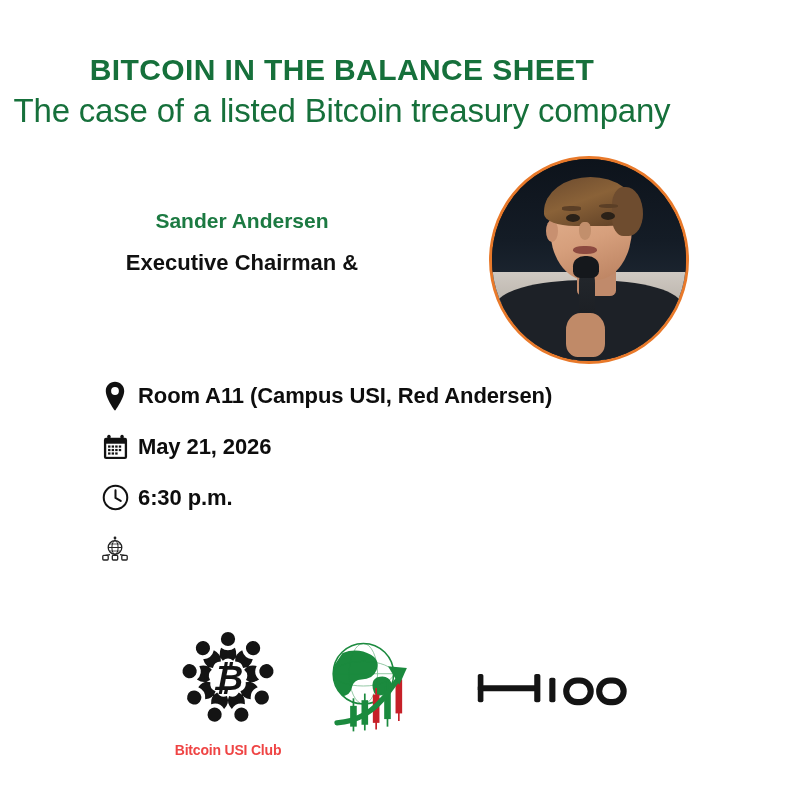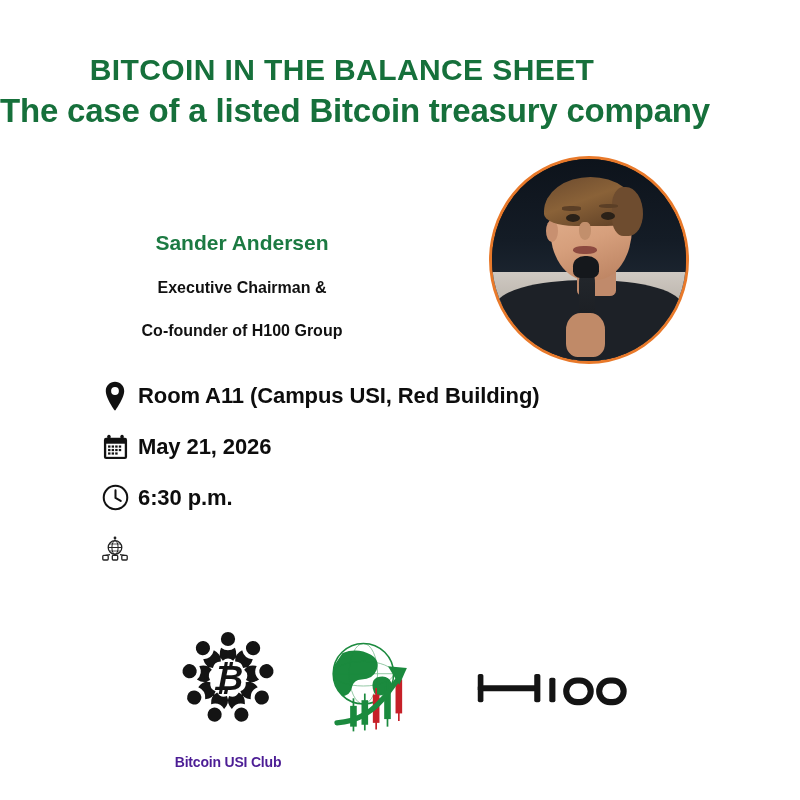--- a/index.html
+++ b/index.html
@@ -30,49 +30,48 @@
   .title-line-1 {
     font-size: 30px;
     font-weight: 700;
     color: #16703B;
     letter-spacing: 0.4px;
     line-height: 1.18;
     white-space: nowrap;
   }
   .title-line-2 {
     font-size: 33px;
-    font-weight: 700;
+    font-weight: 400;
     color: #16703B;
     letter-spacing: -0.2px;
     line-height: 1.22;
     margin-top: 4px;
     white-space: nowrap;
   }
 
   
   .speaker-block {
     position: absolute;
     top: 208px;
     left: 42px;
     width: 400px;
     text-align: center;
   }
   .speaker-name {
     font-size: 21px;
     font-weight: 700;
     color: #1C7A42;
     line-height: 1.28;
-    margin-top: 22px;
   }
   .speaker-role {
-    font-size: 16px;
+    font-size: 22px;
     font-weight: 700;
     color: #111111;
     line-height: 1.42;
-    margin-top: 20px;
+    margin-top: 12px;
   }
 
   
   .portrait {
     position: absolute;
     top: 156px;
     left: 489px;
     width: 200px;
     height: 208px;
     border-radius: 50%;
@@ -171,41 +170,40 @@
     left: 0;
     width: 800px;
     height: 140px;
   }
   .logo { position: absolute; }
 
   .logo-btc-club { left: 158px; top: 0; width: 140px; text-align: center; }
   .logo-btc-caption {
     font-size: 14px;
     font-weight: 700;
-    color: #4c1d95;
-    margin-top: 20px;
+    color: #ef4444;
+    margin-top: 8px;
     letter-spacing: -0.2px;
   }
   .logo-globe { left: 318px; top: 8px; width: 104px; }
   .logo-h100 { left: 474px; top: 38px; width: 160px; }
 </style>
 </head>
 <body>
 
 <div id="poster">
 
   <div class="title-block">
     <div class="title-line-1">BITCOIN IN THE BALANCE SHEET</div>
     <div class="title-line-2">The case of a listed Bitcoin treasury company</div>
   </div>
 
   <div class="speaker-block">
     <div class="speaker-name">Sander Andersen</div>
     <div class="speaker-role">Executive Chairman &amp;</div>
-    <div class="speaker-role">Co-founder of H100 Group</div>
   </div>
 
   <div class="portrait">
     <div class="portrait-scene">
       <div class="p-bg-dark"></div>
       <div class="p-bg-light"></div>
       <div class="p-shoulder-l"></div>
       <div class="p-shoulder-r"></div>
       <div class="p-body"></div>
       <div class="p-neck"></div>
@@ -227,21 +225,21 @@
 
   <div class="details">
 
     <div class="detail-row">
       <span class="detail-icon">
         <svg width="26" height="30" viewBox="0 0 24 30" aria-hidden="true">
           <path d="M12 0.8C6.9 0.8 2.8 4.9 2.8 10c0 6.7 8 18.2 8.35 18.7a1 1 0 0 0 1.7 0C13.2 28.2 21.2 16.7 21.2 10 21.2 4.9 17.1 0.8 12 0.8z" fill="#111111"></path>
           <circle cx="12" cy="10" r="3.9" fill="#ffffff"></circle>
         </svg>
       </span>
-      <span class="detail-text">Room A11 (Campus USI, Red Building)</span>
+      <span class="detail-text">Room A11 (Campus USI, Red Andersen)</span>
     </div>
 
     <div class="detail-row">
       <span class="detail-icon">
         <svg width="27" height="28" viewBox="0 0 28 28" aria-hidden="true">
           <rect x="2" y="4.5" width="24" height="22" rx="2.2" fill="#111111"></rect>
           <rect x="4.4" y="10.6" width="19.2" height="13.6" fill="#ffffff"></rect>
           <rect x="5.5" y="1.2" width="3.4" height="5.2" rx="1.6" fill="#111111"></rect>
           <rect x="19.1" y="1.2" width="3.4" height="5.2" rx="1.6" fill="#111111"></rect>
           <g fill="#111111">

